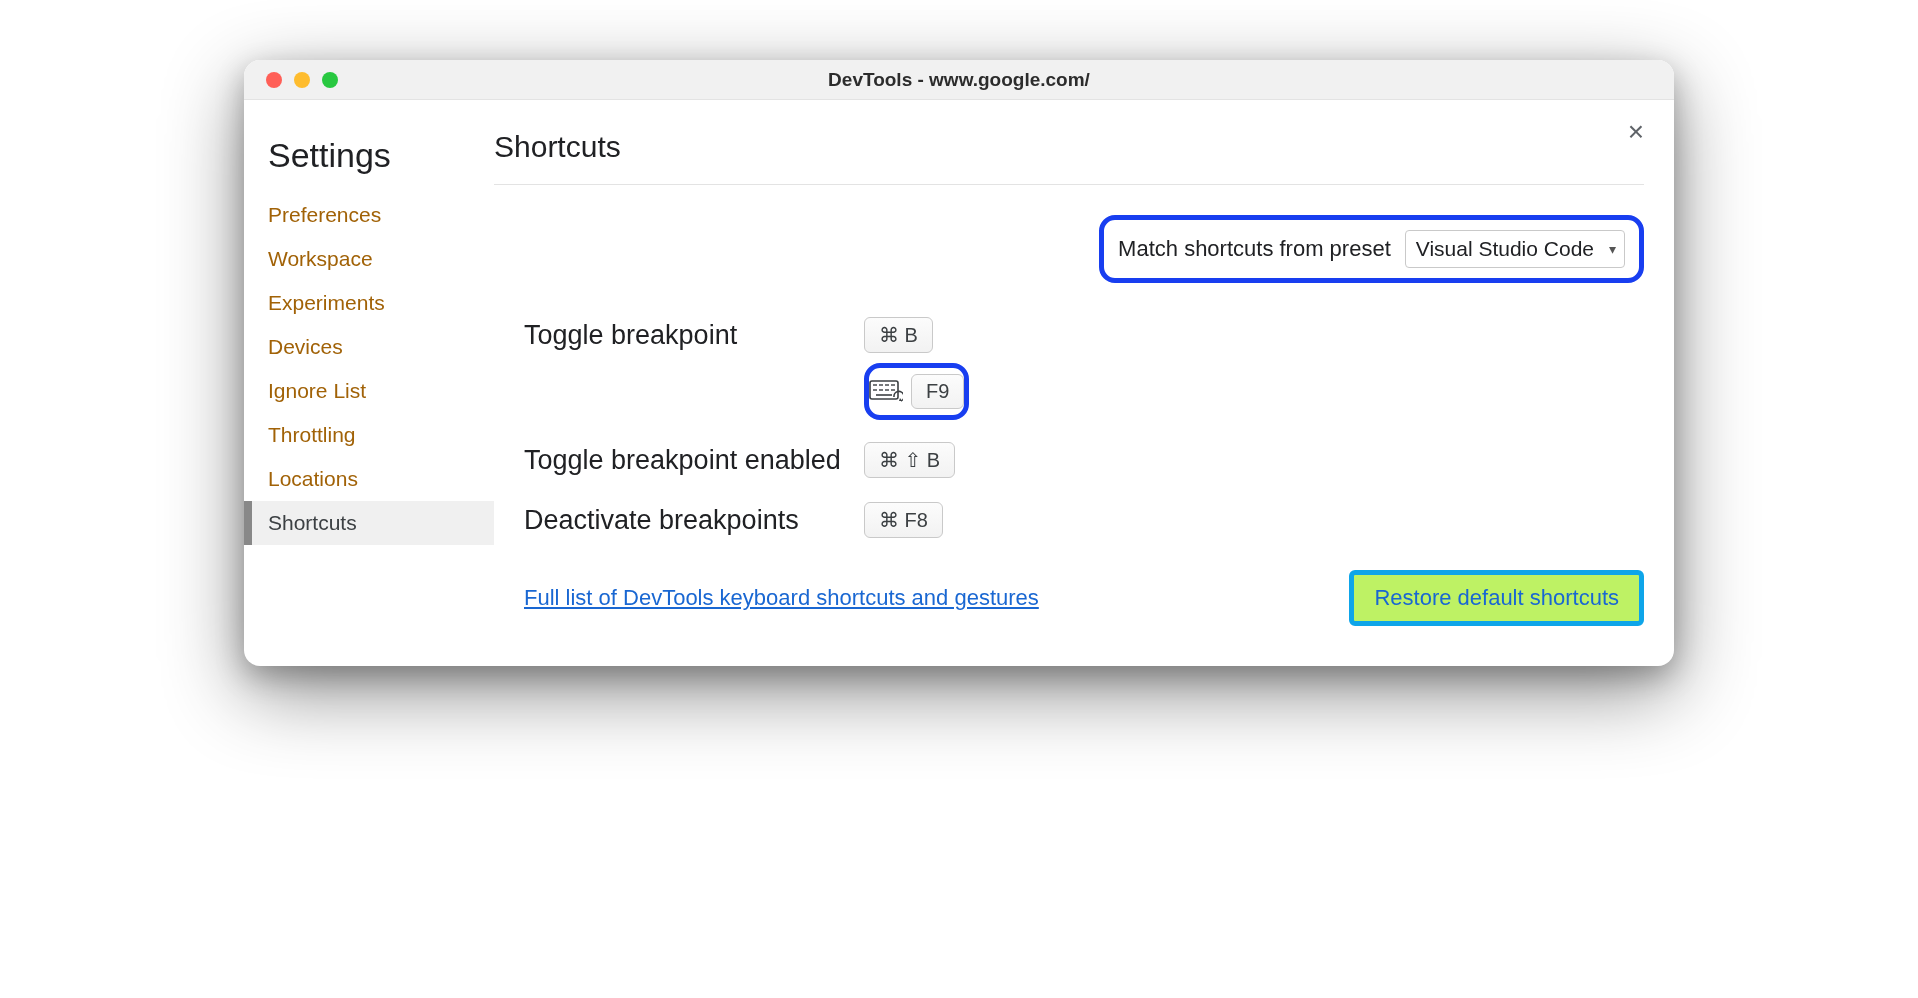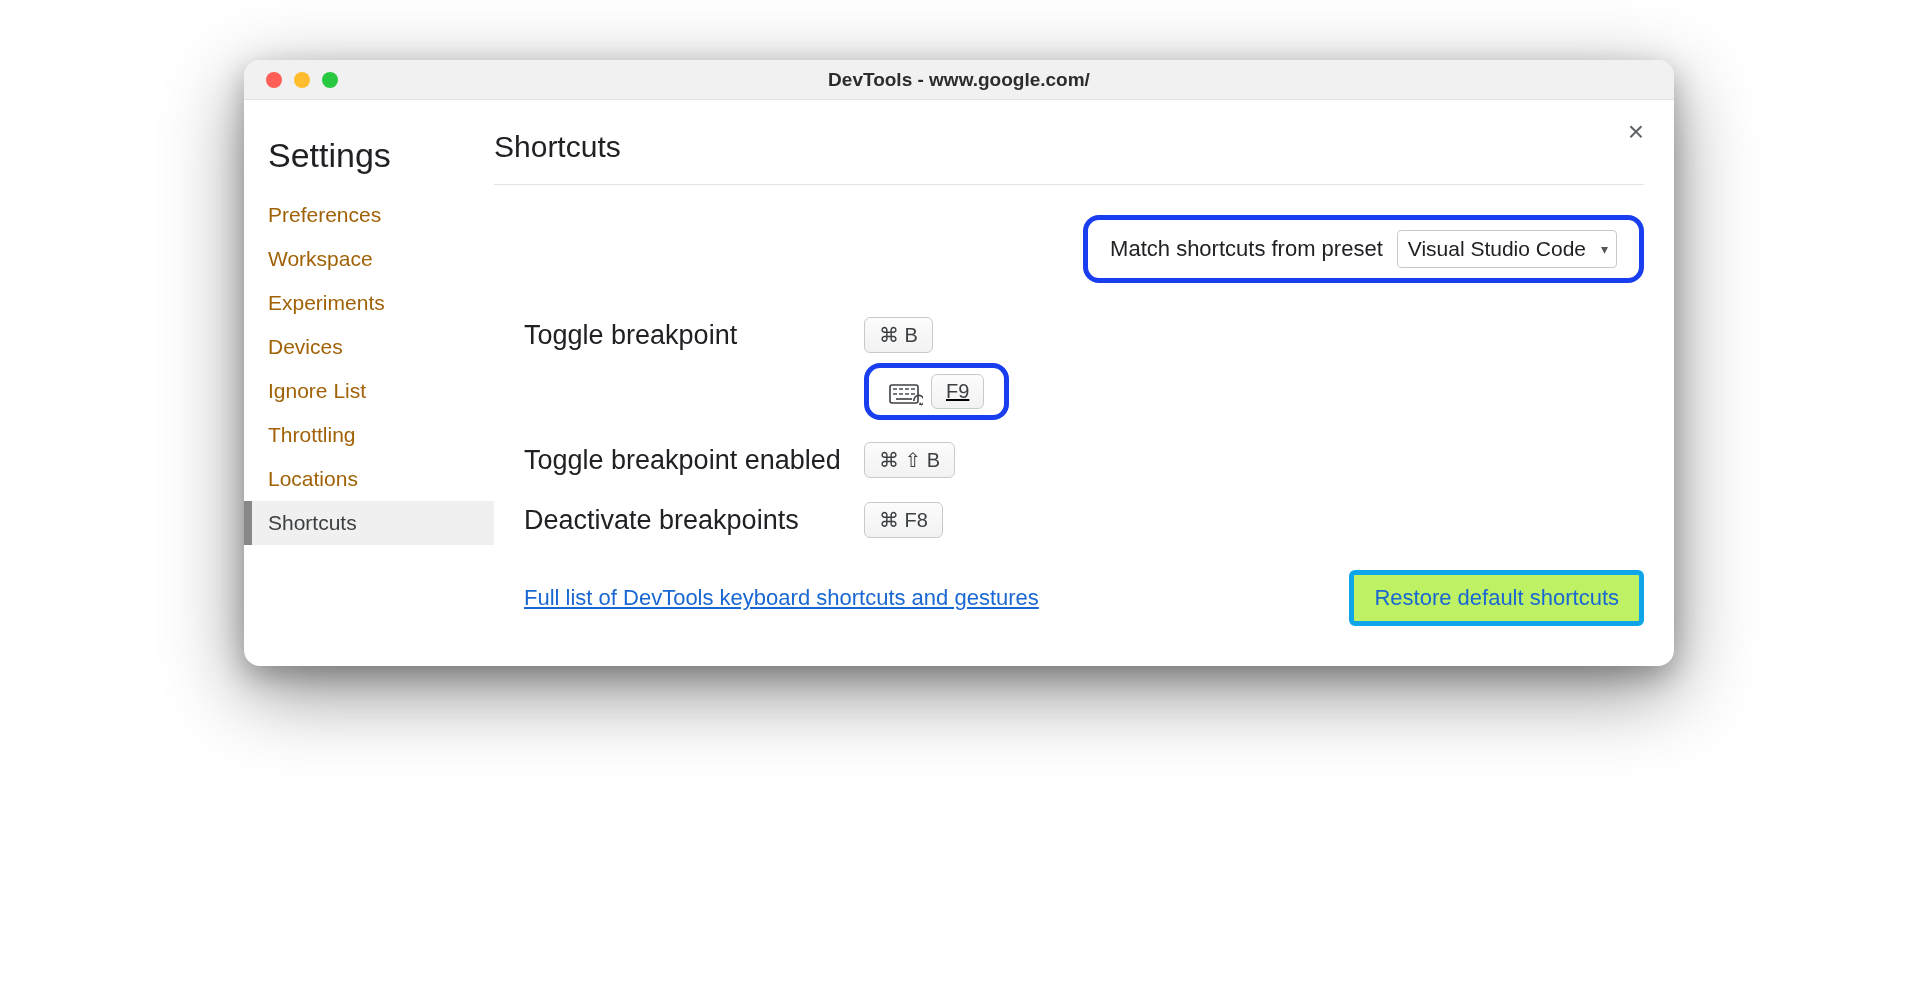--- a/index.html
+++ b/index.html
@@ -105,21 +105,21 @@
     .preset-row-wrap {
       display: flex;
       justify-content: flex-end;
       margin-bottom: 30px;
     }
     .preset-row {
       display: flex;
       align-items: center;
       border: 5px solid #183ef0;
       border-radius: 16px;
-      padding: 10px 22px;
+      padding: 10px 14px;
     }
     .preset-label {
       font-size: 22px;
       color: #202124;
       margin-right: 14px;
     }
     .preset-select {
       border: 1px solid #c9c9c9;
       border-radius: 4px;
       padding: 6px 30px 6px 10px;
@@ -168,25 +168,24 @@
       font-size: 20px;
       color: #3c4043;
       background: linear-gradient(#fcfcfc,#f2f2f2);
       border: 1px solid #c9c9c9;
       border-radius: 6px;
       padding: 5px 14px;
       font-family: inherit;
     }
     .kbd-icon-box {
       display: inline-flex;
-      align-items: flex-end;
+      align-items: center;
       border: 5px solid #183ef0;
       border-radius: 16px;
-      padding: 6px 20px;
-      text-decoration: underline;
+      padding: 6px 0;
     }
     .kbd-icon-box .keyboard-reset-icon { margin-right: 8px; }
     .keyboard-reset-icon svg { width: 34px; height: 26px; display:block; }
     .footer-row {
       display: flex;
       justify-content: space-between;
       align-items: center;
       margin-top: 28px;
     }
     .link {

